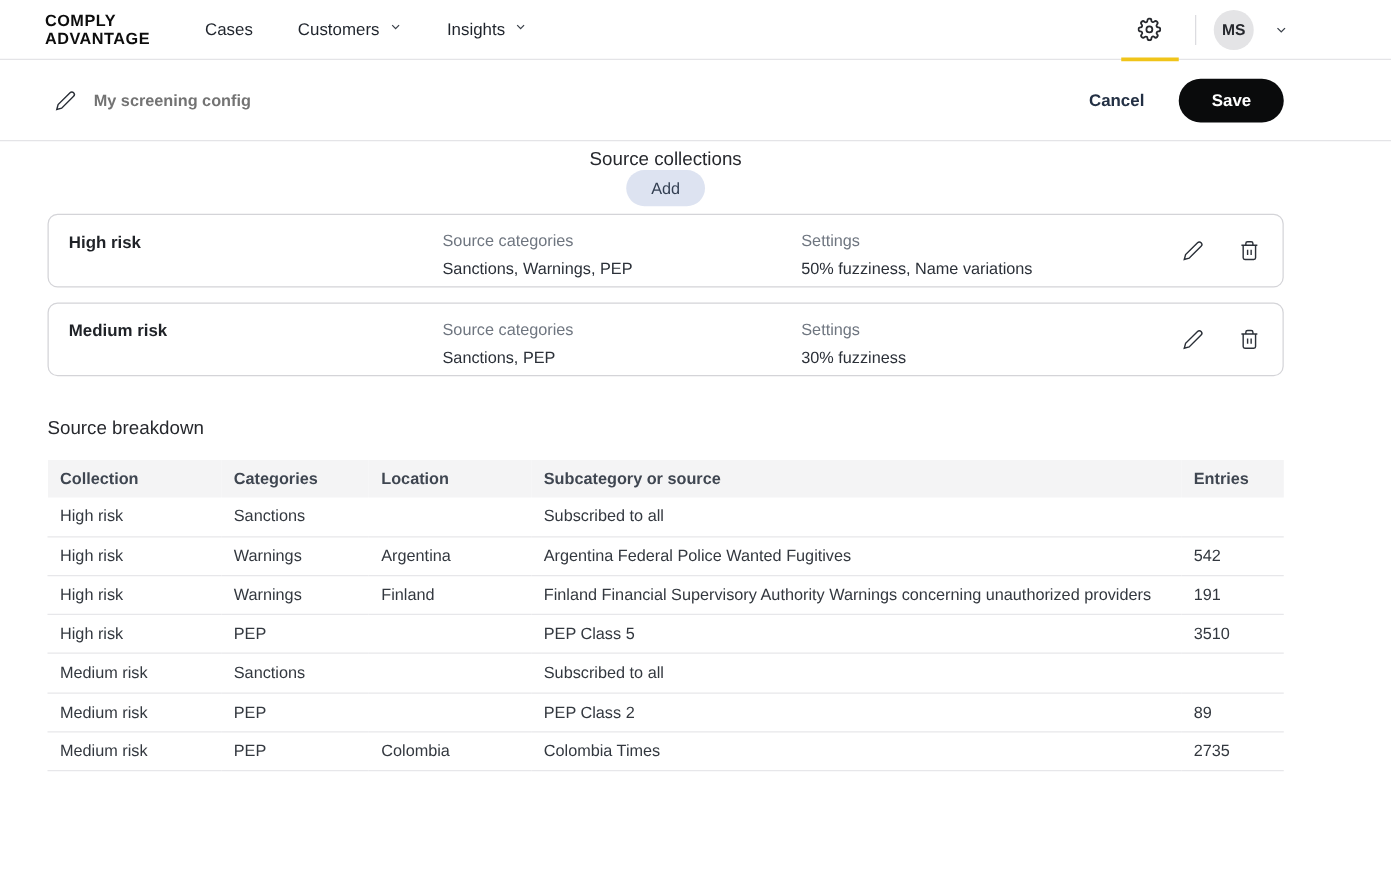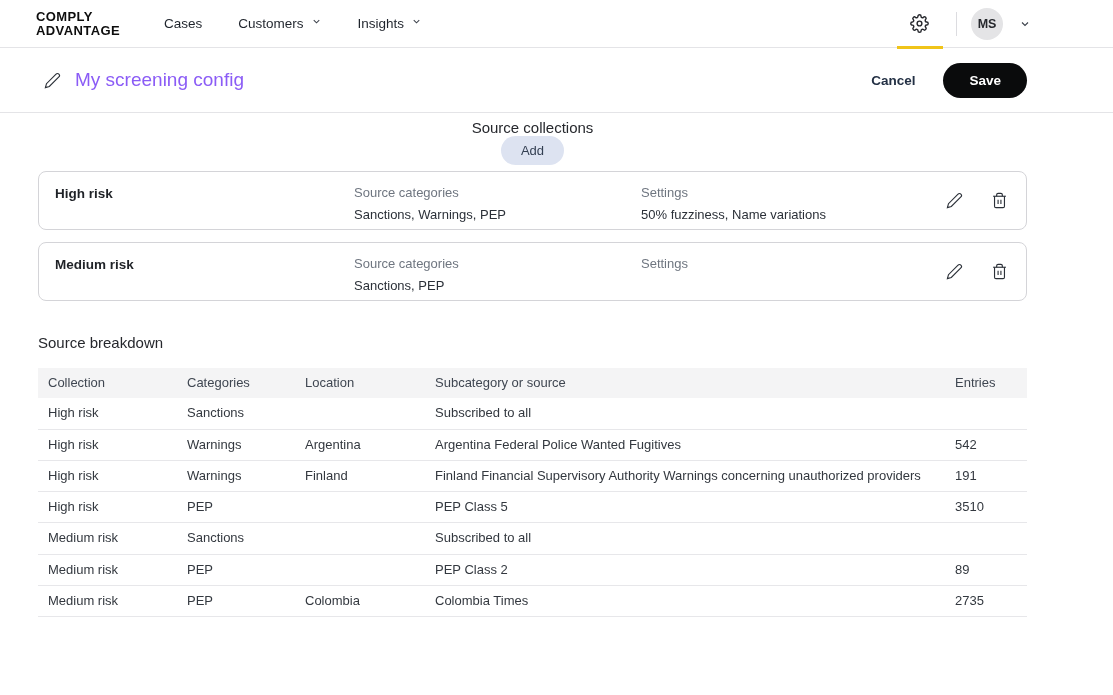--- a/index.html
+++ b/index.html
@@ -25,21 +25,21 @@
   .avatar-group { display: flex; align-items: center; gap: 16px; cursor: pointer; }
   .avatar { width: 32px; height: 32px; border-radius: 50%; background: #e4e4e6;
     display: flex; align-items: center; justify-content: center;
     font-size: 12.5px; font-weight: 700; color: #26282d; }
 
   
   .titlebar { height: 65px; display: flex; align-items: center;
     padding: 0 86px 0 44px; border-bottom: 1px solid #e4e4e7; }
   .titlebar .pencil { margin-right: 14px; display: flex; }
   .title-texts { flex: 1; }
-  .page-title { font-size: 19px; font-weight: 400; color: #8b5cf6; }
+  .page-title { font-size: 13px; font-weight: 700; color: #737373; }
   .page-subtitle { font-size: 13px; color: #6f7680; margin-top: 3px; }
   .btn-cancel { background: none; border: none; font: 700 13.5px "Liberation Sans", sans-serif;
     color: #233044; cursor: pointer; margin-right: 28px; }
   .btn-save { background: #0a0b0c; color: #fff; border: none; border-radius: 22px;
     padding: 10px 26px; font: 700 13.5px "Liberation Sans", sans-serif; cursor: pointer; }
 
   
   .main { padding: 14px 86px 0 38px; }
   .section-head { display: flex; align-items: center; justify-content: center;
     height: 30px; flex-direction: column; }
@@ -64,21 +64,21 @@
   .search-box { margin-top: 13px; width: 192px; height: 31px; border: 1px solid #8e939c;
     border-radius: 10px; display: flex; align-items: center; padding: 0 10px; gap: 8px; }
   .search-box svg { stroke: #3c424b; flex: none; }
   .search-box input { border: none; outline: none; width: 100%;
     font: 400 13px "Liberation Sans", sans-serif; color: #26282d; background: transparent; }
   .search-box input::placeholder { color: #8c929c; }
 
   table { margin-top: 17px; width: 989px; border-collapse: collapse; table-layout: fixed; }
   th, td { text-align: left; font-size: 13px; padding: 8px 10px; line-height: 1.1;
     overflow: hidden; white-space: nowrap; }
-  th { background: #f4f4f5; color: #3f4651; font-weight: 400; }
+  th { background: #f4f4f5; color: #3f4651; font-weight: 700; }
   td { color: #33383f; border-bottom: 1px solid #e7e7ea; }
   th:nth-child(1), td:nth-child(1) { width: 139px; }
   th:nth-child(2), td:nth-child(2) { width: 118px; }
   th:nth-child(3), td:nth-child(3) { width: 130px; }
   th:nth-child(4), td:nth-child(4) { width: 520px; }
 </style>
 </head>
 <body>
 
 <header class="topnav">
@@ -181,20 +181,21 @@
   </div>
 
   <div class="card">
     <div class="card-name">Medium risk</div>
     <div class="card-col">
       <div class="card-label">Source categories</div>
       <div class="card-value">Sanctions, PEP</div>
     </div>
     <div class="card-col">
       <div class="card-label">Settings</div>
+      <div class="card-value">30% fuzziness</div>
     </div>
     <div class="card-actions">
       <button class="card-action">
         <span style="display:flex">
           <svg width="17" height="17" viewBox="0 0 24 24" fill="none" stroke-width="1.6">
               <path d="M17 3a2.828 2.828 0 1 1 4 4L7.5 20.5 2 22l1.5-5.5L17 3z"></path>
             </svg>
         </span>
       </button>
       <button class="card-action">

